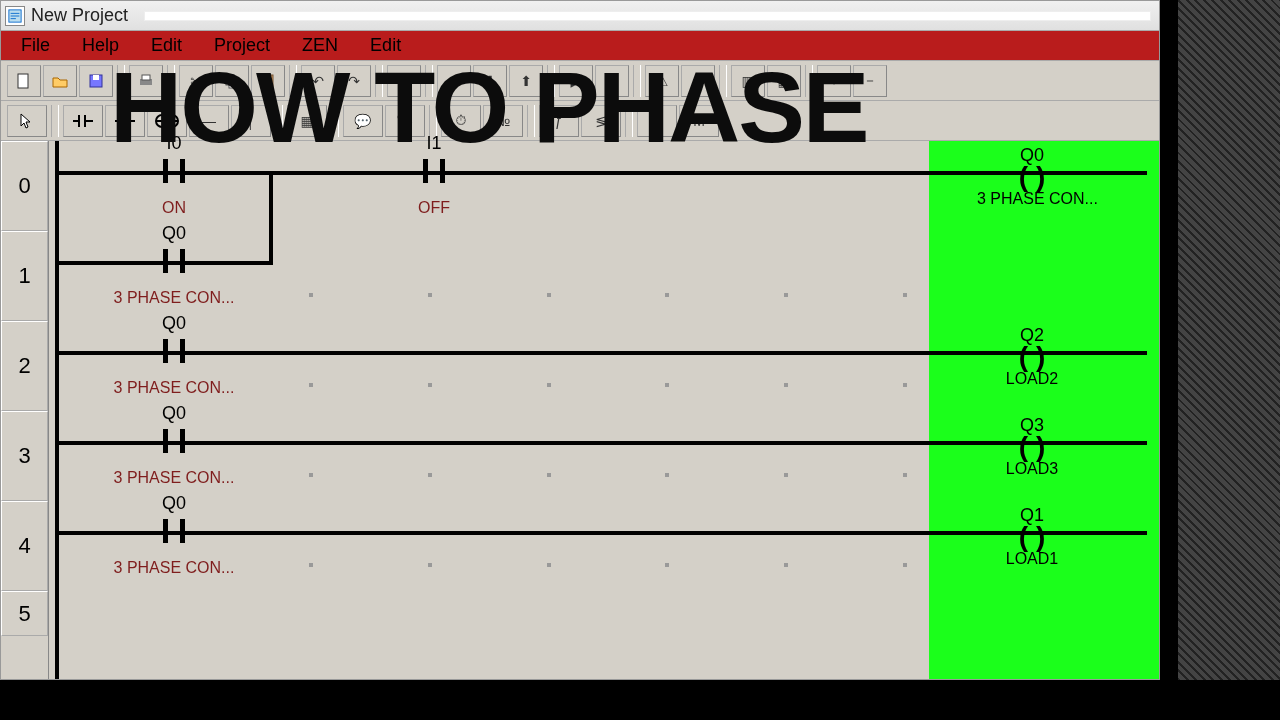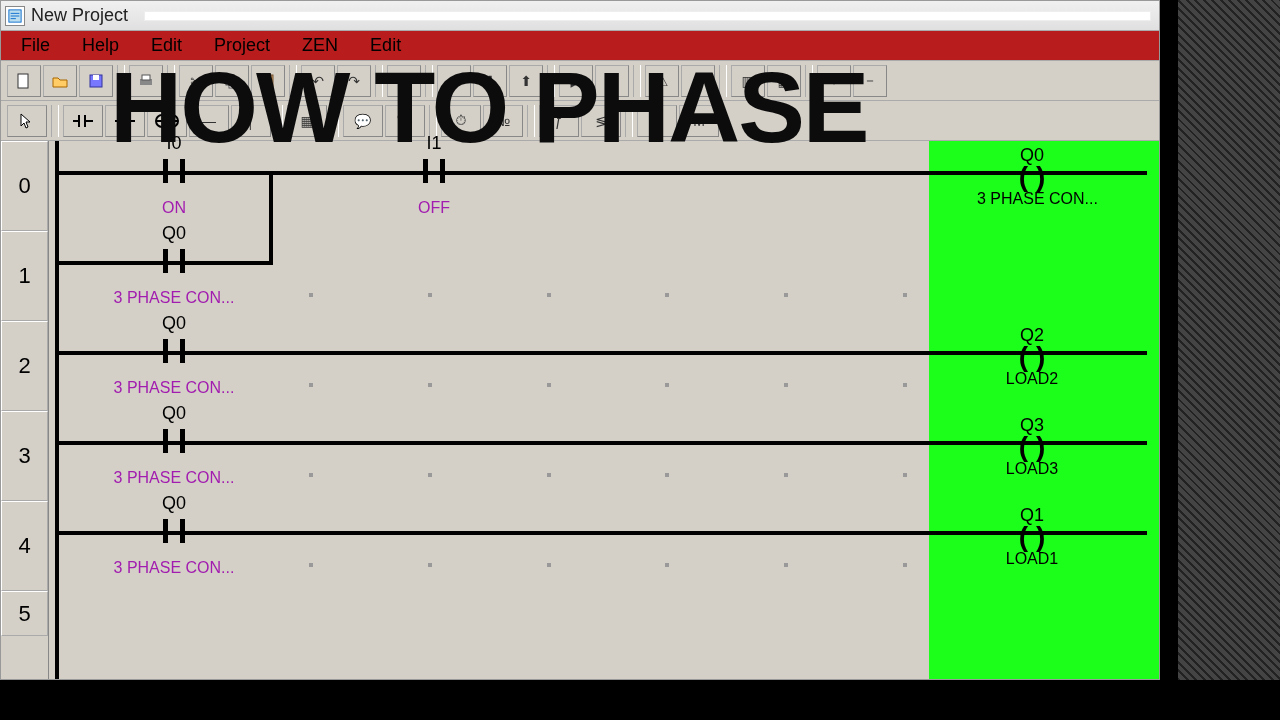--- a/index.html
+++ b/index.html
@@ -166,21 +166,21 @@
     top: -18px; left: 0; right: 0;
     text-align: center;
     font-size: 18px;
     color: #000;
   }
   .contact .c-bot {
     position: absolute;
     bottom: -26px; left: -40px; right: -40px;
     text-align: center;
     font-size: 16px;
-    color: #a21caf;
+    color: #7f1d1d;
     white-space: nowrap;
   }
   .contact .bars {
     position: absolute;
     top: 8px; left: 14px; right: 14px; bottom: 8px;
   }
   .contact .bars::before,
   .contact .bars::after {
     content: "";
     position: absolute;

